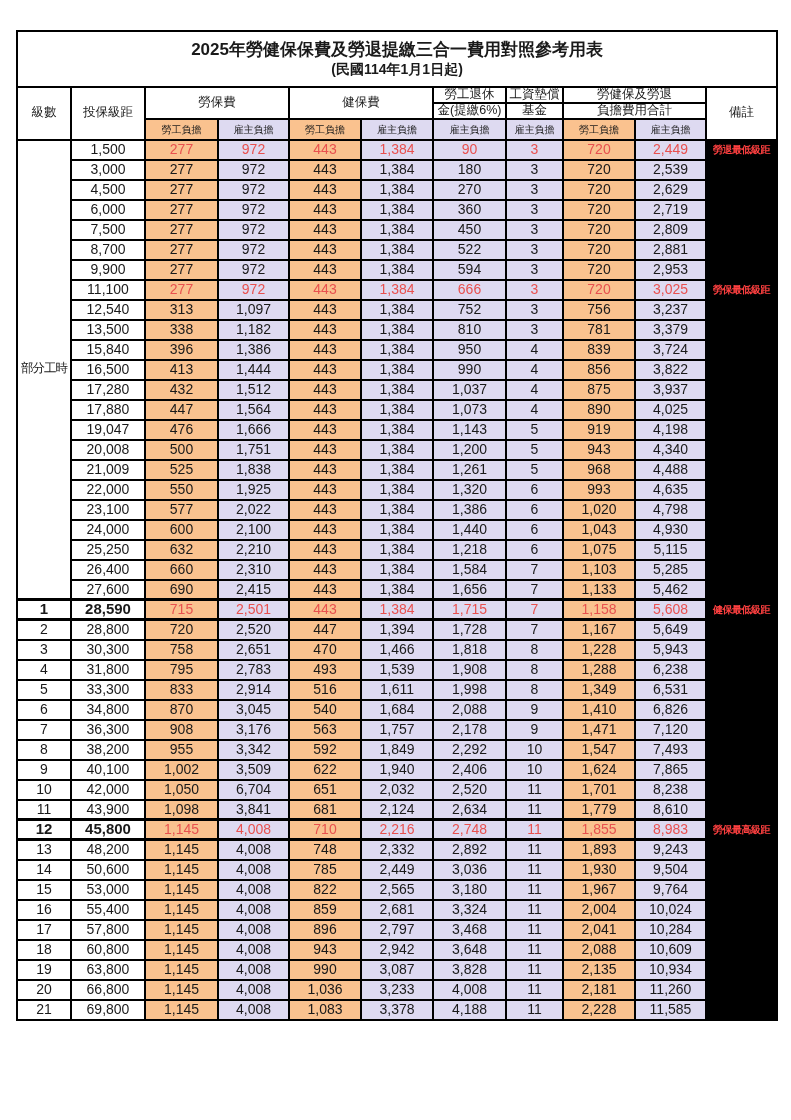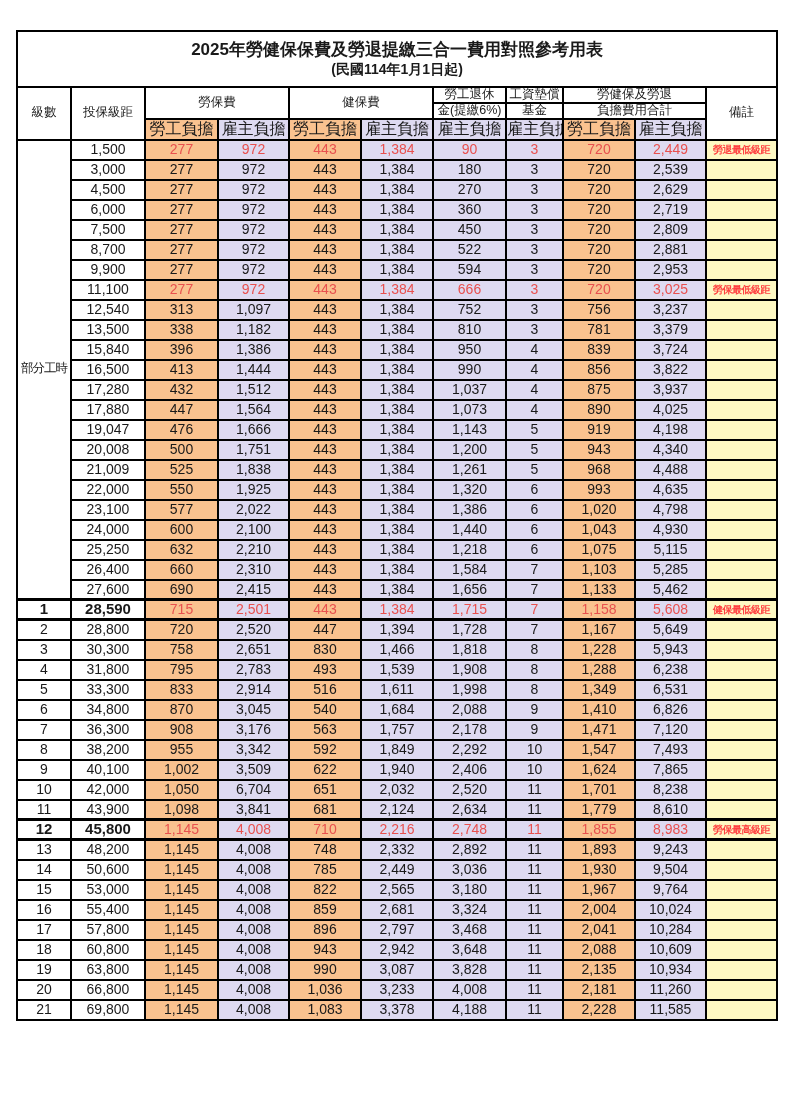--- a/index.html
+++ b/index.html
@@ -22,27 +22,27 @@
     vertical-align: middle;
     padding: 0;
     white-space: nowrap;
     overflow: hidden;
     line-height: 1.1;
   }
   .title-cell { height: 56px; background: #fff; }
   .title-cell .title    { font-size: 17px; font-weight: bold; }
   .title-cell .subtitle { font-size: 14px; font-weight: bold; margin-top: 2px; }
   .h1 th, .h2 th { height: 13px; font-size: 12.5px; font-weight: normal; background: #fff; }
-  .h3 th { height: 21px; font-size: 16px; font-weight: normal; }
+  .h3 th { height: 21px; font-size: 10px; font-weight: normal; }
   tbody td { height: 20px; font-size: 14px; }
   .c-orange { background: var(--c-emp, #FAC28F); }
   .c-lav    { background: var(--c-er, #DEDAF1); }
   .c-plain  { background: #fff; }
   .c-note   {
-    background: #fef9c3;
+    background: #000000;
     color: var(--c-note, #FF4040);
     font-size: 10px;
     font-weight: bold;
     letter-spacing: -0.5px;
   }
   td.red { color: var(--c-red, #E8514F); }
   .pt-cell { font-size: 12.5px; letter-spacing: -1px; }
   tr.thick td { border-top-width: 3px; border-bottom-width: 3px; }
   tr.thick td.level, tr.thick td.bracket { font-weight: bold; font-size: 15px; }
 </style>
@@ -398,21 +398,21 @@
         <td class="c-lav">7</td>
         <td class="c-orange">1,167</td>
         <td class="c-lav">5,649</td>
         <td class="c-note"></td>
       </tr>
       <tr>
         <td class="c-plain level">3</td>
         <td class="c-plain bracket">30,300</td>
         <td class="c-orange">758</td>
         <td class="c-lav">2,651</td>
-        <td class="c-orange">830</td>
+        <td class="c-orange">470</td>
         <td class="c-lav">1,466</td>
         <td class="c-lav">1,818</td>
         <td class="c-lav">8</td>
         <td class="c-orange">1,228</td>
         <td class="c-lav">5,943</td>
         <td class="c-note"></td>
       </tr>
       <tr>
         <td class="c-plain level">4</td>
         <td class="c-plain bracket">31,800</td>

